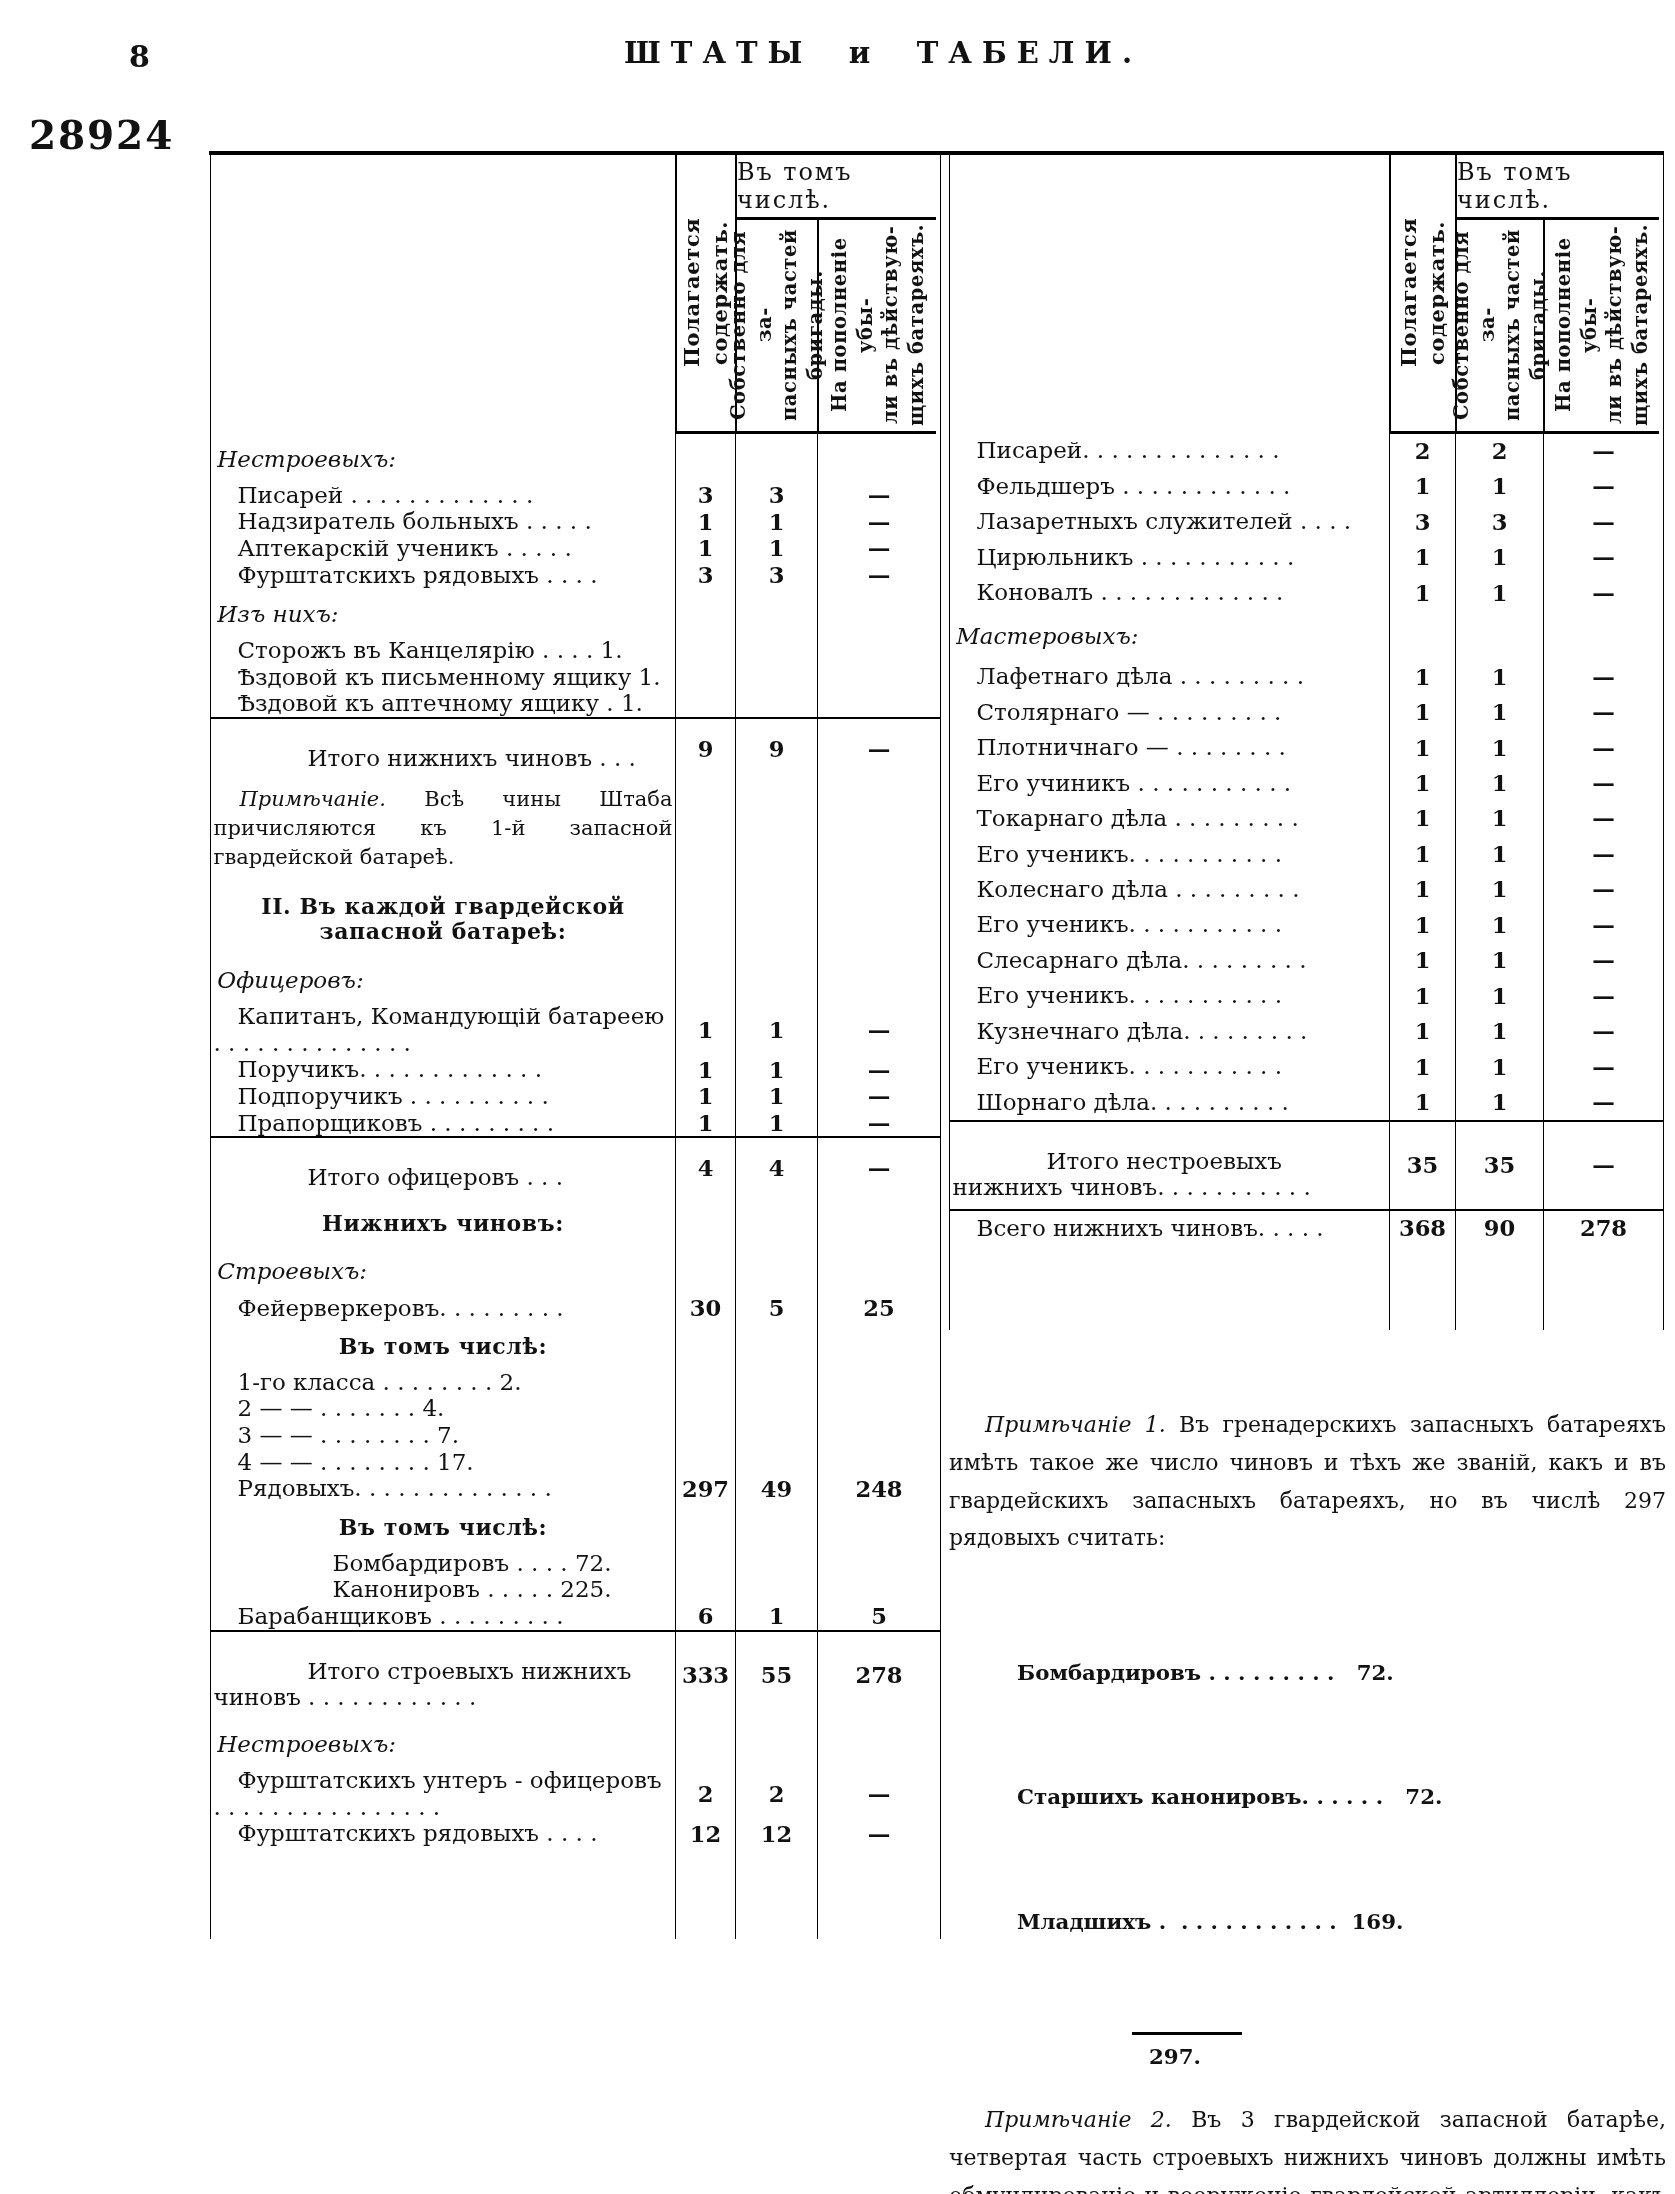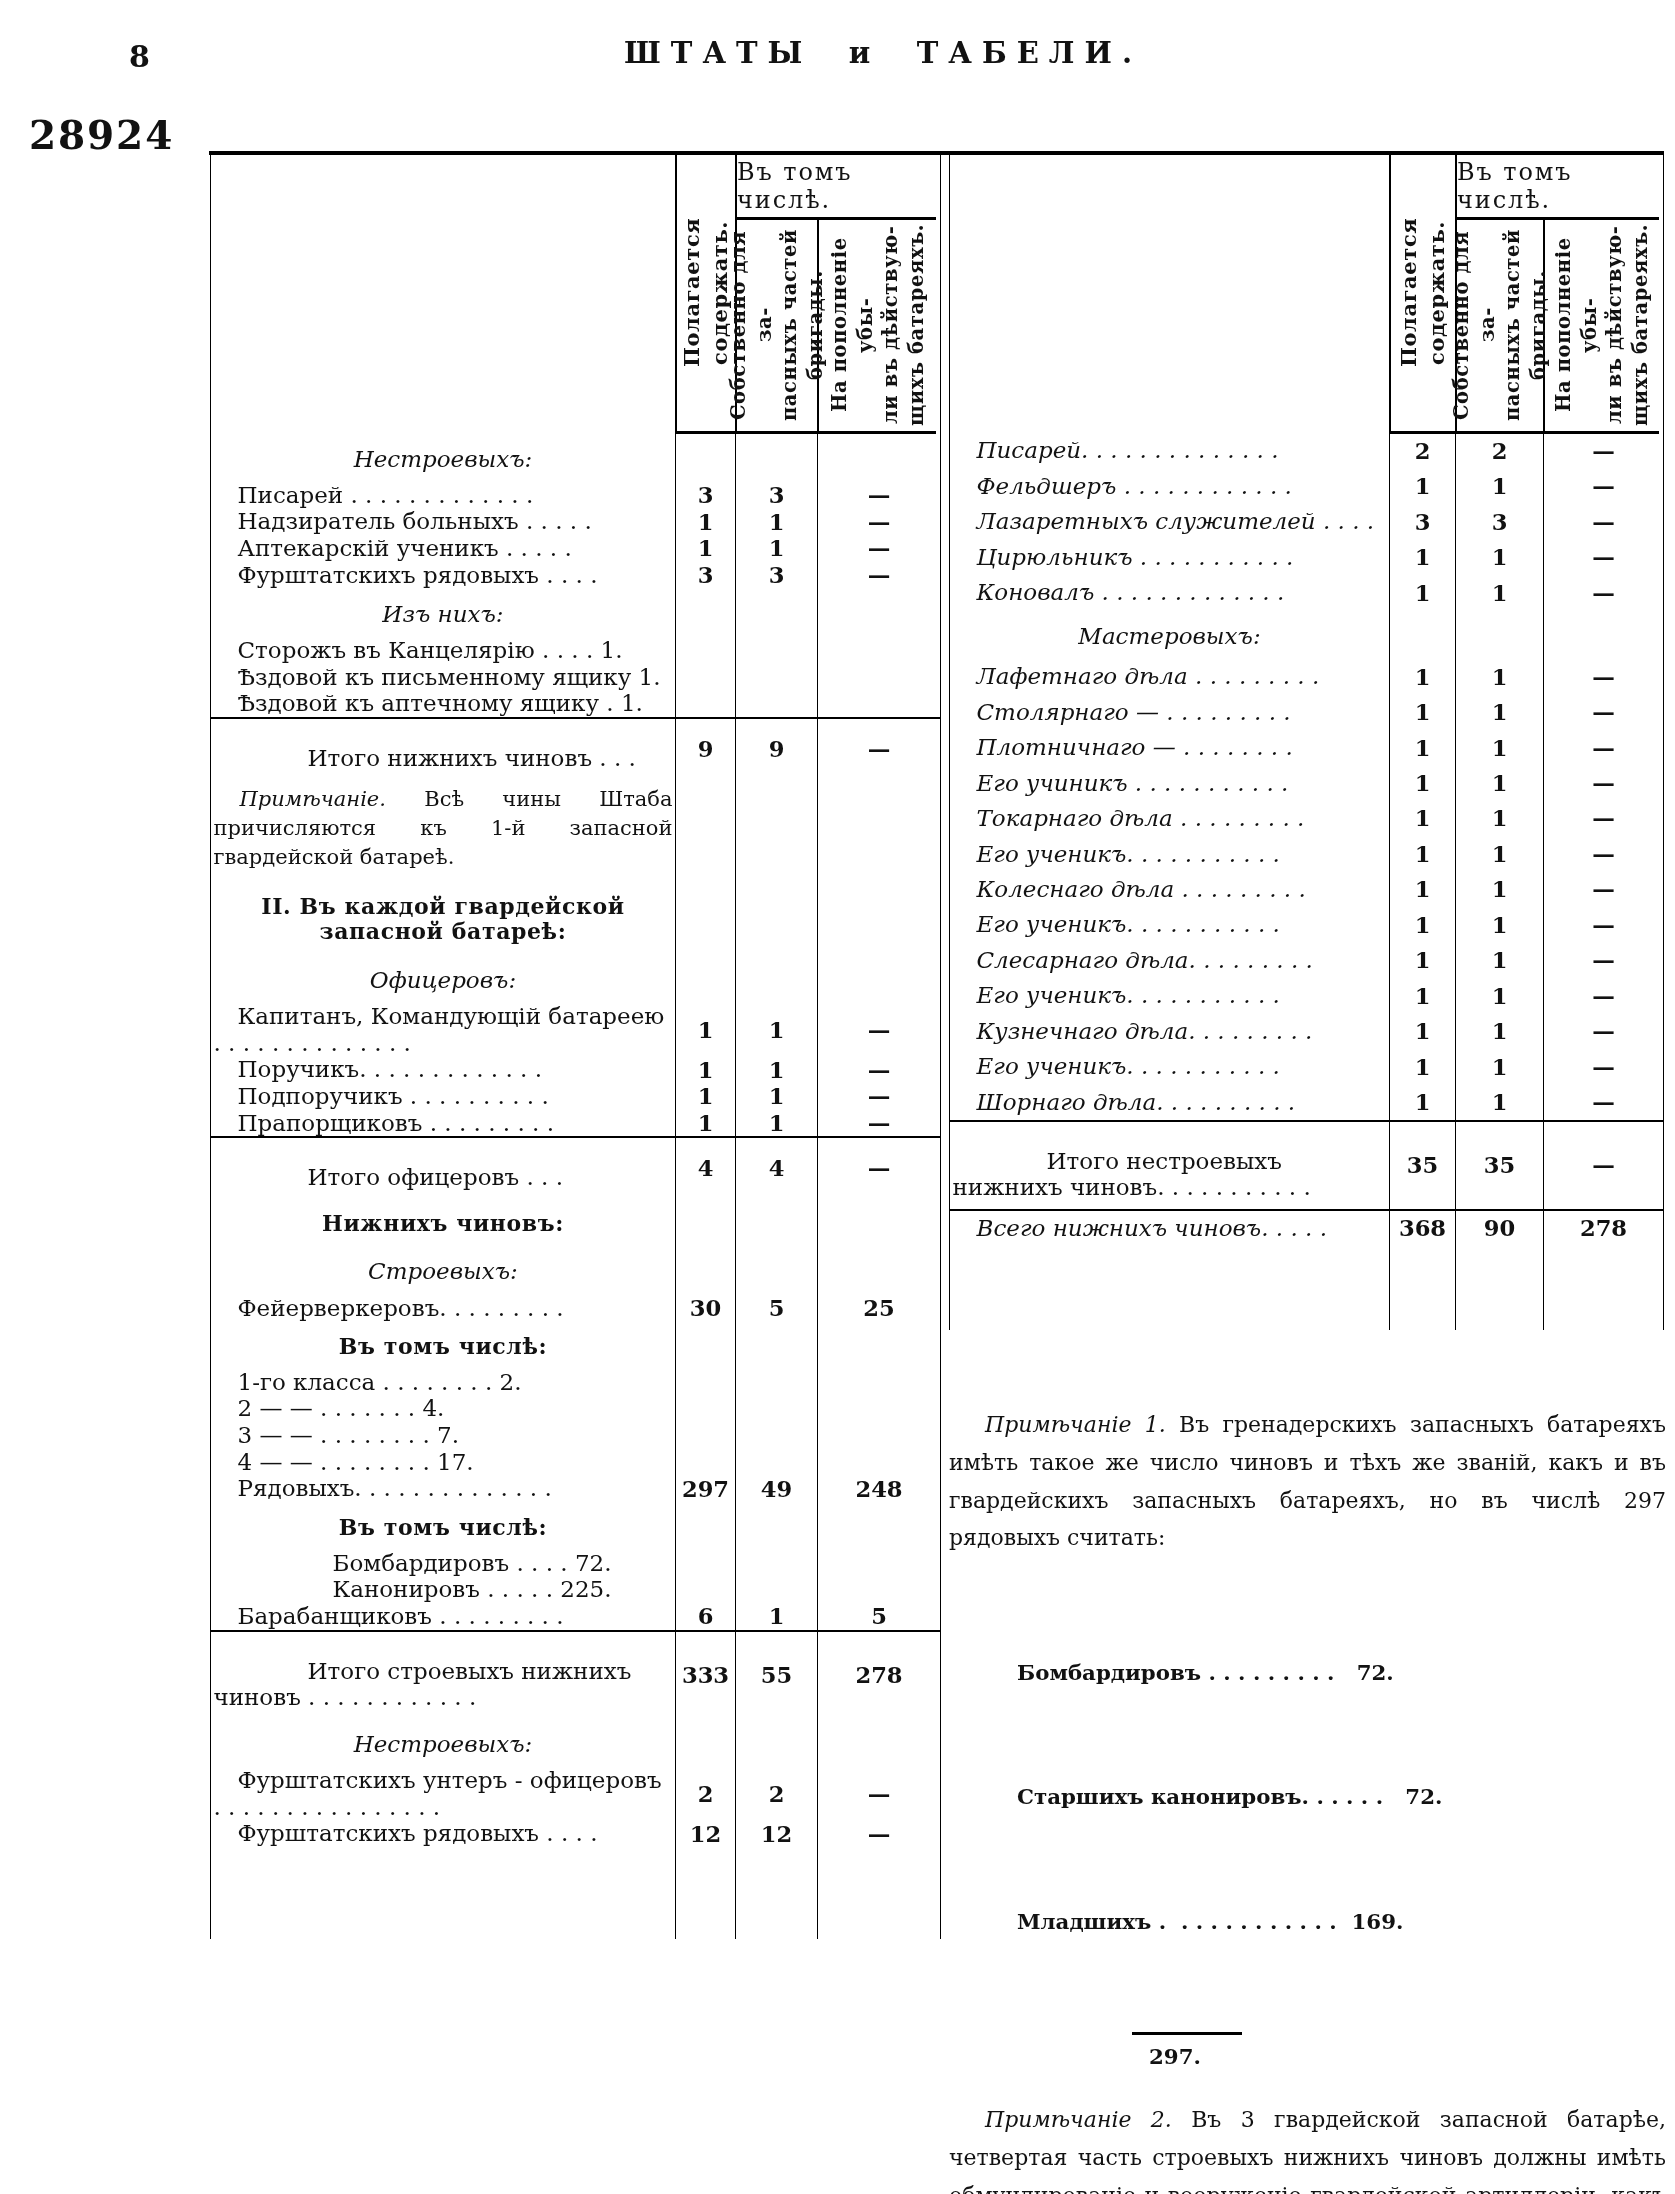--- a/index.html
+++ b/index.html
@@ -27,22 +27,22 @@
   .rot-one{font-size:21px;}
   .group-head{font-size:24px;font-weight:normal;letter-spacing:1.9px;}
   
   .tbody{display:grid;}
   .t-left  .tbody{grid-template-columns:464px 60px 82px 1fr;}
   .t-right .tbody{grid-template-columns:439px 66px 88px 1fr;}
   .cell{min-height:0.6px;}
   .val{border-left:1.9px solid #000;display:flex;align-items:center;justify-content:center;
        font-size:22.6px;font-weight:bold;}
   .lbl{font-size:23px;line-height:1.16;padding:0 5px 0 2.5px;text-indent:24px;}
-  .t-right .lbl.item{padding-top:4.4px;padding-bottom:4.4px;font-style:italic;}
-  .lbl.sec-i{font-style:italic;text-align:center;text-indent:0;padding:12.6px 6.3px 9.4px;}
+  .t-right .lbl.item{padding-top:4.4px;padding-bottom:4.4px;}
+  .lbl.sec-i{font-style:italic;text-align:left;text-indent:0;padding:12.6px 6.3px 9.4px;}
   .lbl.sec-b{font-weight:bold;text-align:center;text-indent:0;padding:12.6px 16.3px 9.4px;font-size:22px;letter-spacing:0.6px;}
   .lbl.itogo{text-indent:94px;padding-top:7.5px;padding-bottom:7.5px;}
   .lbl.note{font-size:21px;line-height:1.38;text-align:justify;text-indent:26px;padding:6.3px 2.5px 8.8px;}
   .lbl.inline-ind{padding-left:39px;text-align:center;}
   .cell.rule{border-top:2.5px solid #000;}
   .lbl.rule{padding-top:26px;}
   .cell.spacer{height:132px;}
   .lead{font-style:italic;}
   
   .notes{left:949px;top:1406px;width:717px;font-size:22px;line-height:1.72;}

